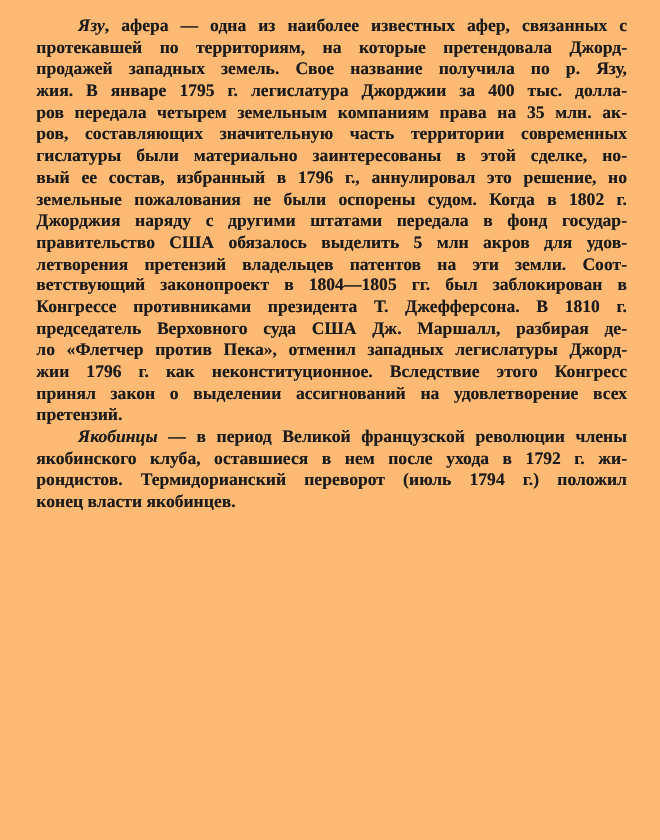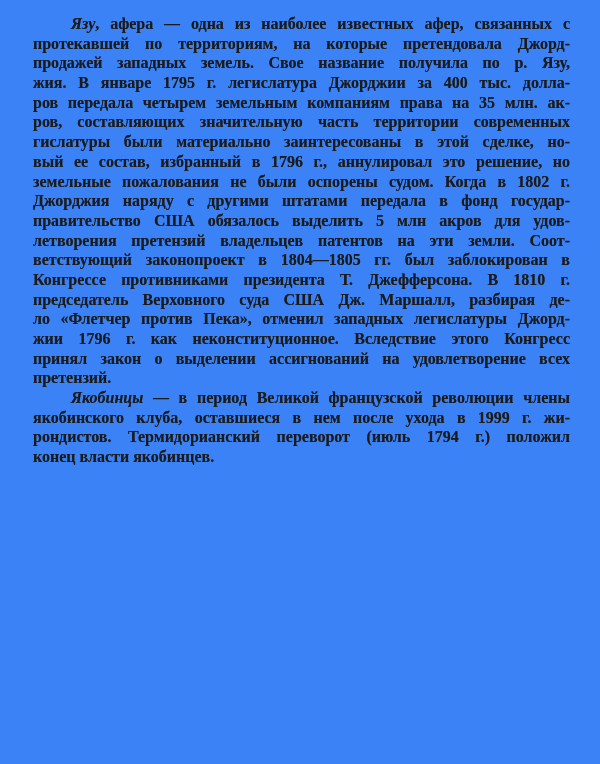--- a/index.html
+++ b/index.html
@@ -5,21 +5,21 @@
   * { margin: 0; padding: 0; box-sizing: border-box; }
   html, body { width: 600px; height: 764px; }
   body {
     background: #ffffff;
     font-family: "Liberation Serif", "DejaVu Serif", serif;
   }
   .page {
     position: relative;
     width: 600px;
     height: 764px;
-    background: #3b82f6;
+    background: #fdba74;
     overflow: hidden;
   }
   .textblock {
     position: absolute;
     left: 33px;
     top: 14px;
     width: 537px;
     font-size: 16px;
     font-weight: 700;
     line-height: 19.7px;
@@ -60,19 +60,19 @@
       <div class="line">Конгрессе противниками президента Т. Джефферсона. В 1810 г.</div>
       <div class="line">председатель Верховного суда США Дж. Маршалл, разбирая де-</div>
       <div class="line">ло «Флетчер против Пека», отменил западных легислатуры Джорд-</div>
       <div class="line">жии 1796 г. как неконституционное. Вследствие этого Конгресс</div>
       <div class="line">принял закон о выделении ассигнований на удовлетворение всех</div>
       <div class="line lastline">претензий.</div>
     </div>
 
     <div class="entry">
       <div class="line firstline"><span class="term">Якобинцы</span><span> — в период Великой французской революции члены</span></div>
-      <div class="line">якобинского клуба, оставшиеся в нем после ухода в 1999 г. жи-</div>
+      <div class="line">якобинского клуба, оставшиеся в нем после ухода в 1792 г. жи-</div>
       <div class="line">рондистов. Термидорианский переворот (июль 1794 г.) положил</div>
       <div class="line lastline">конец власти якобинцев.</div>
     </div>
 
   </div>
 </div>
 
 </body></html>

